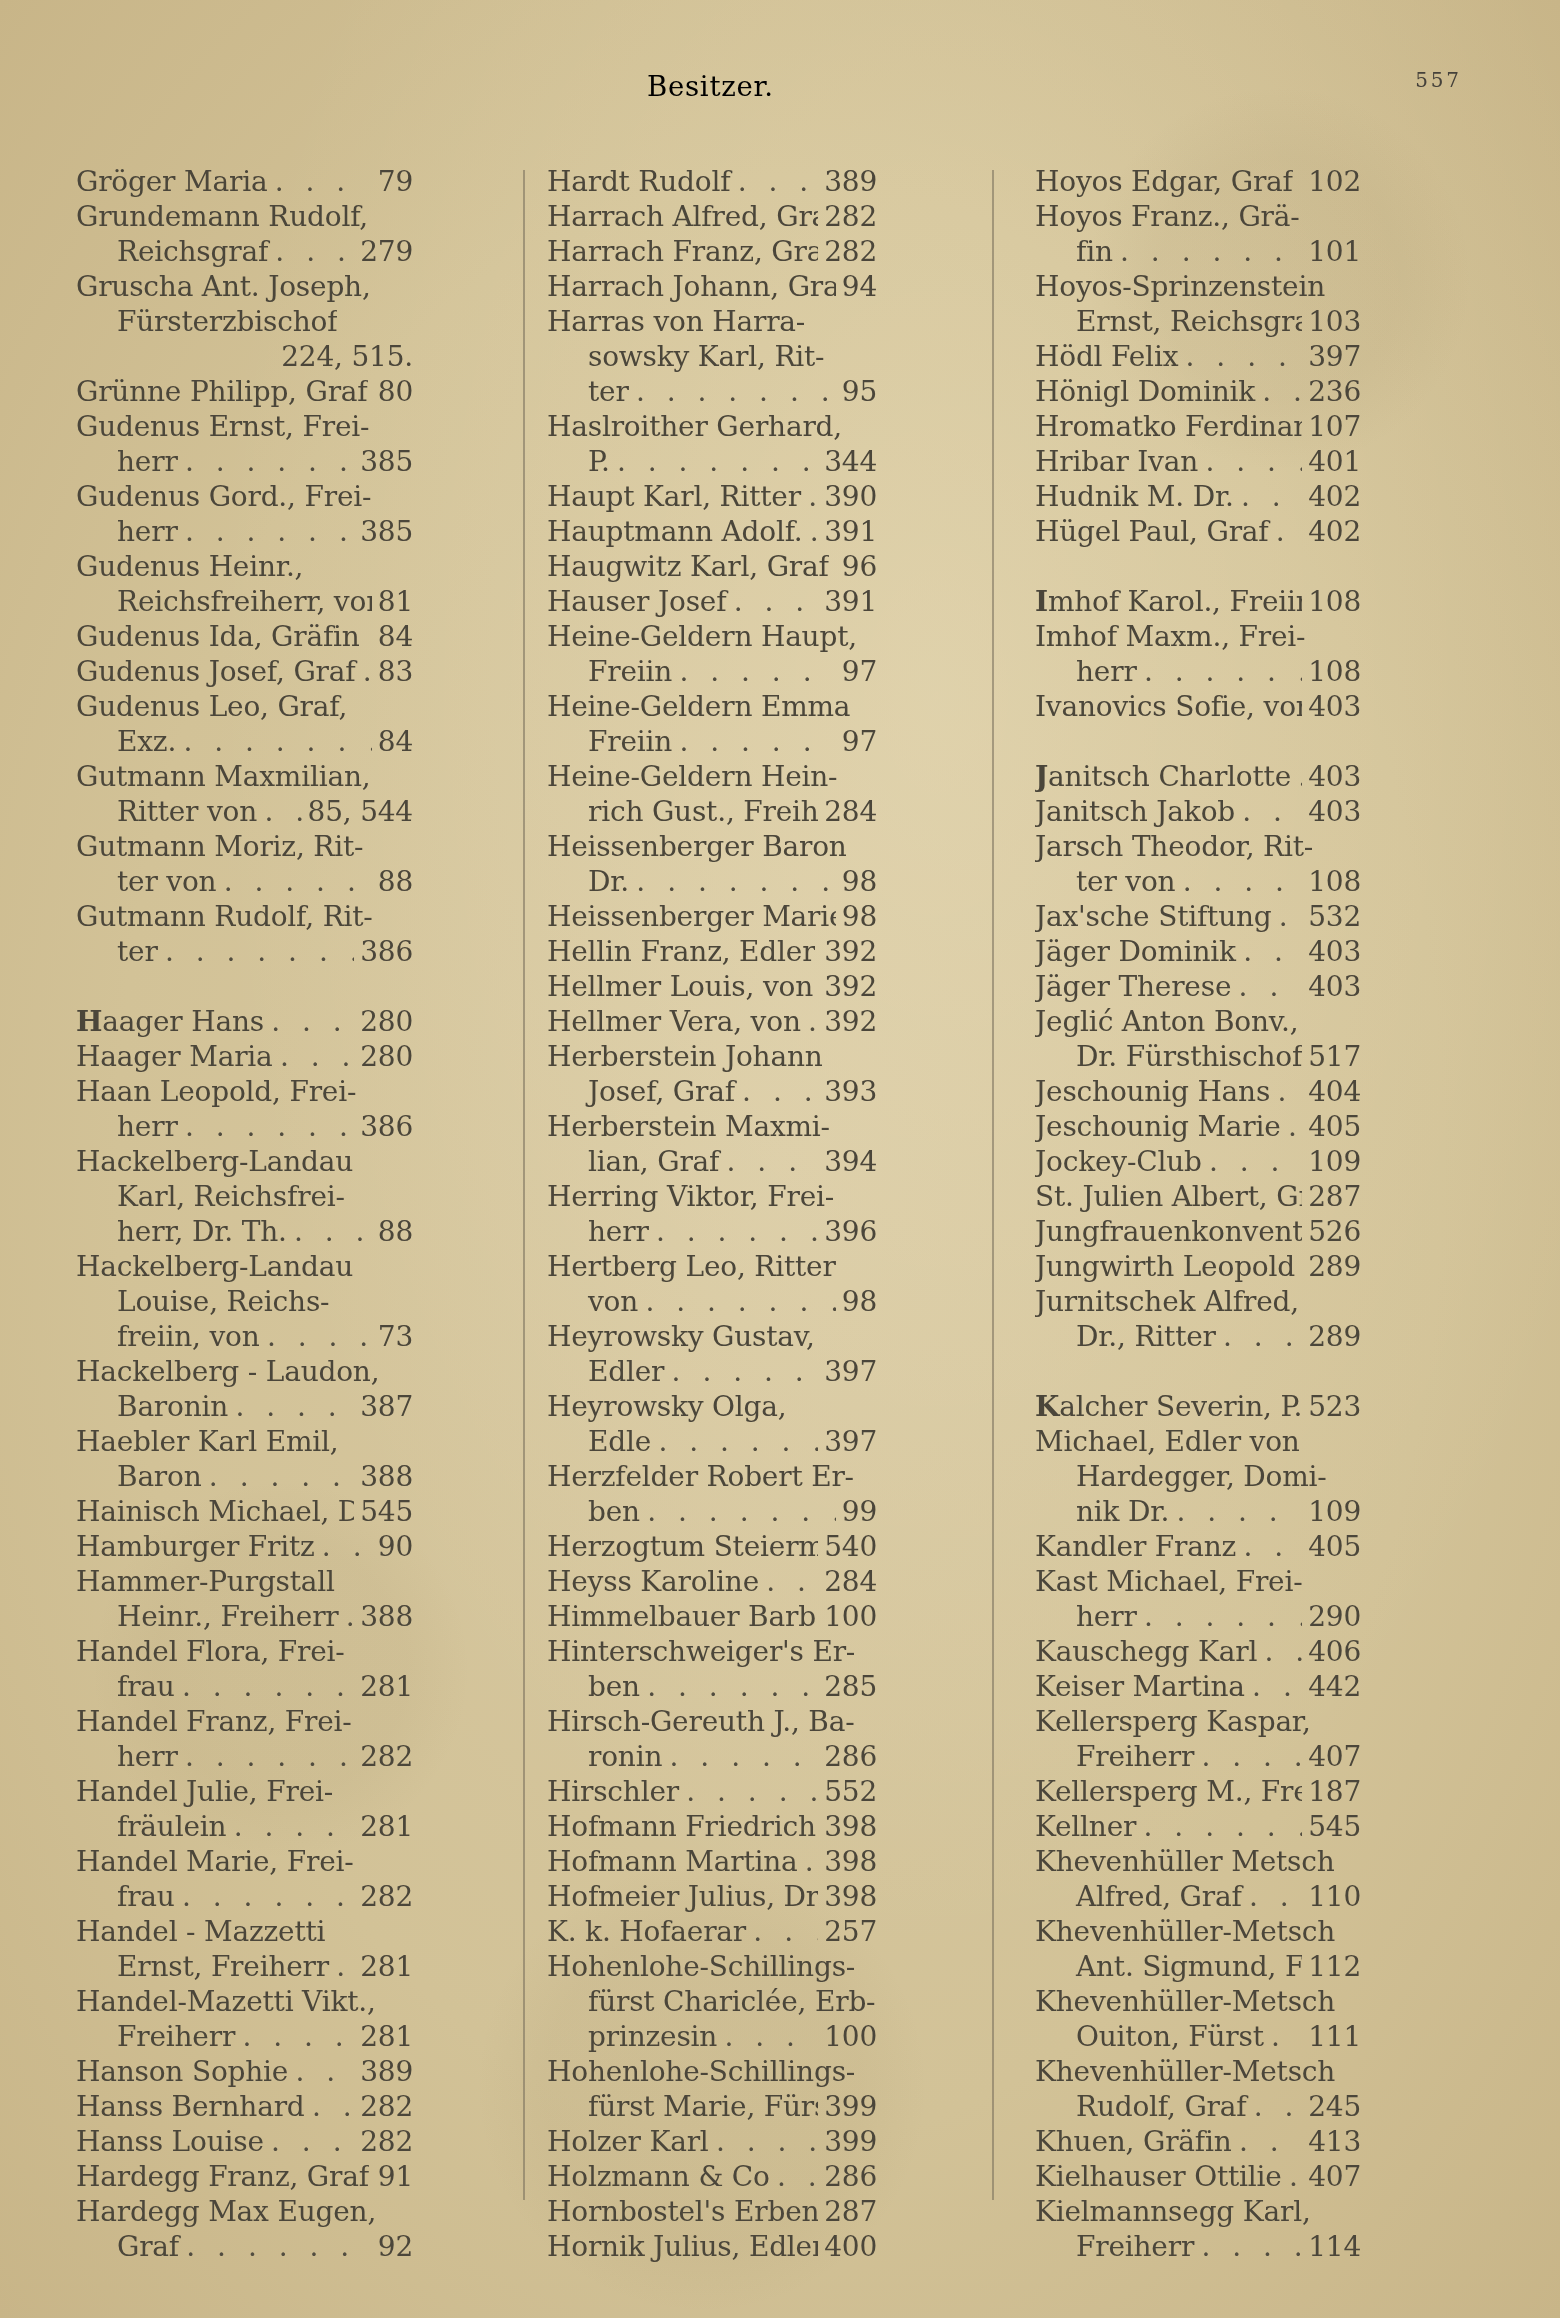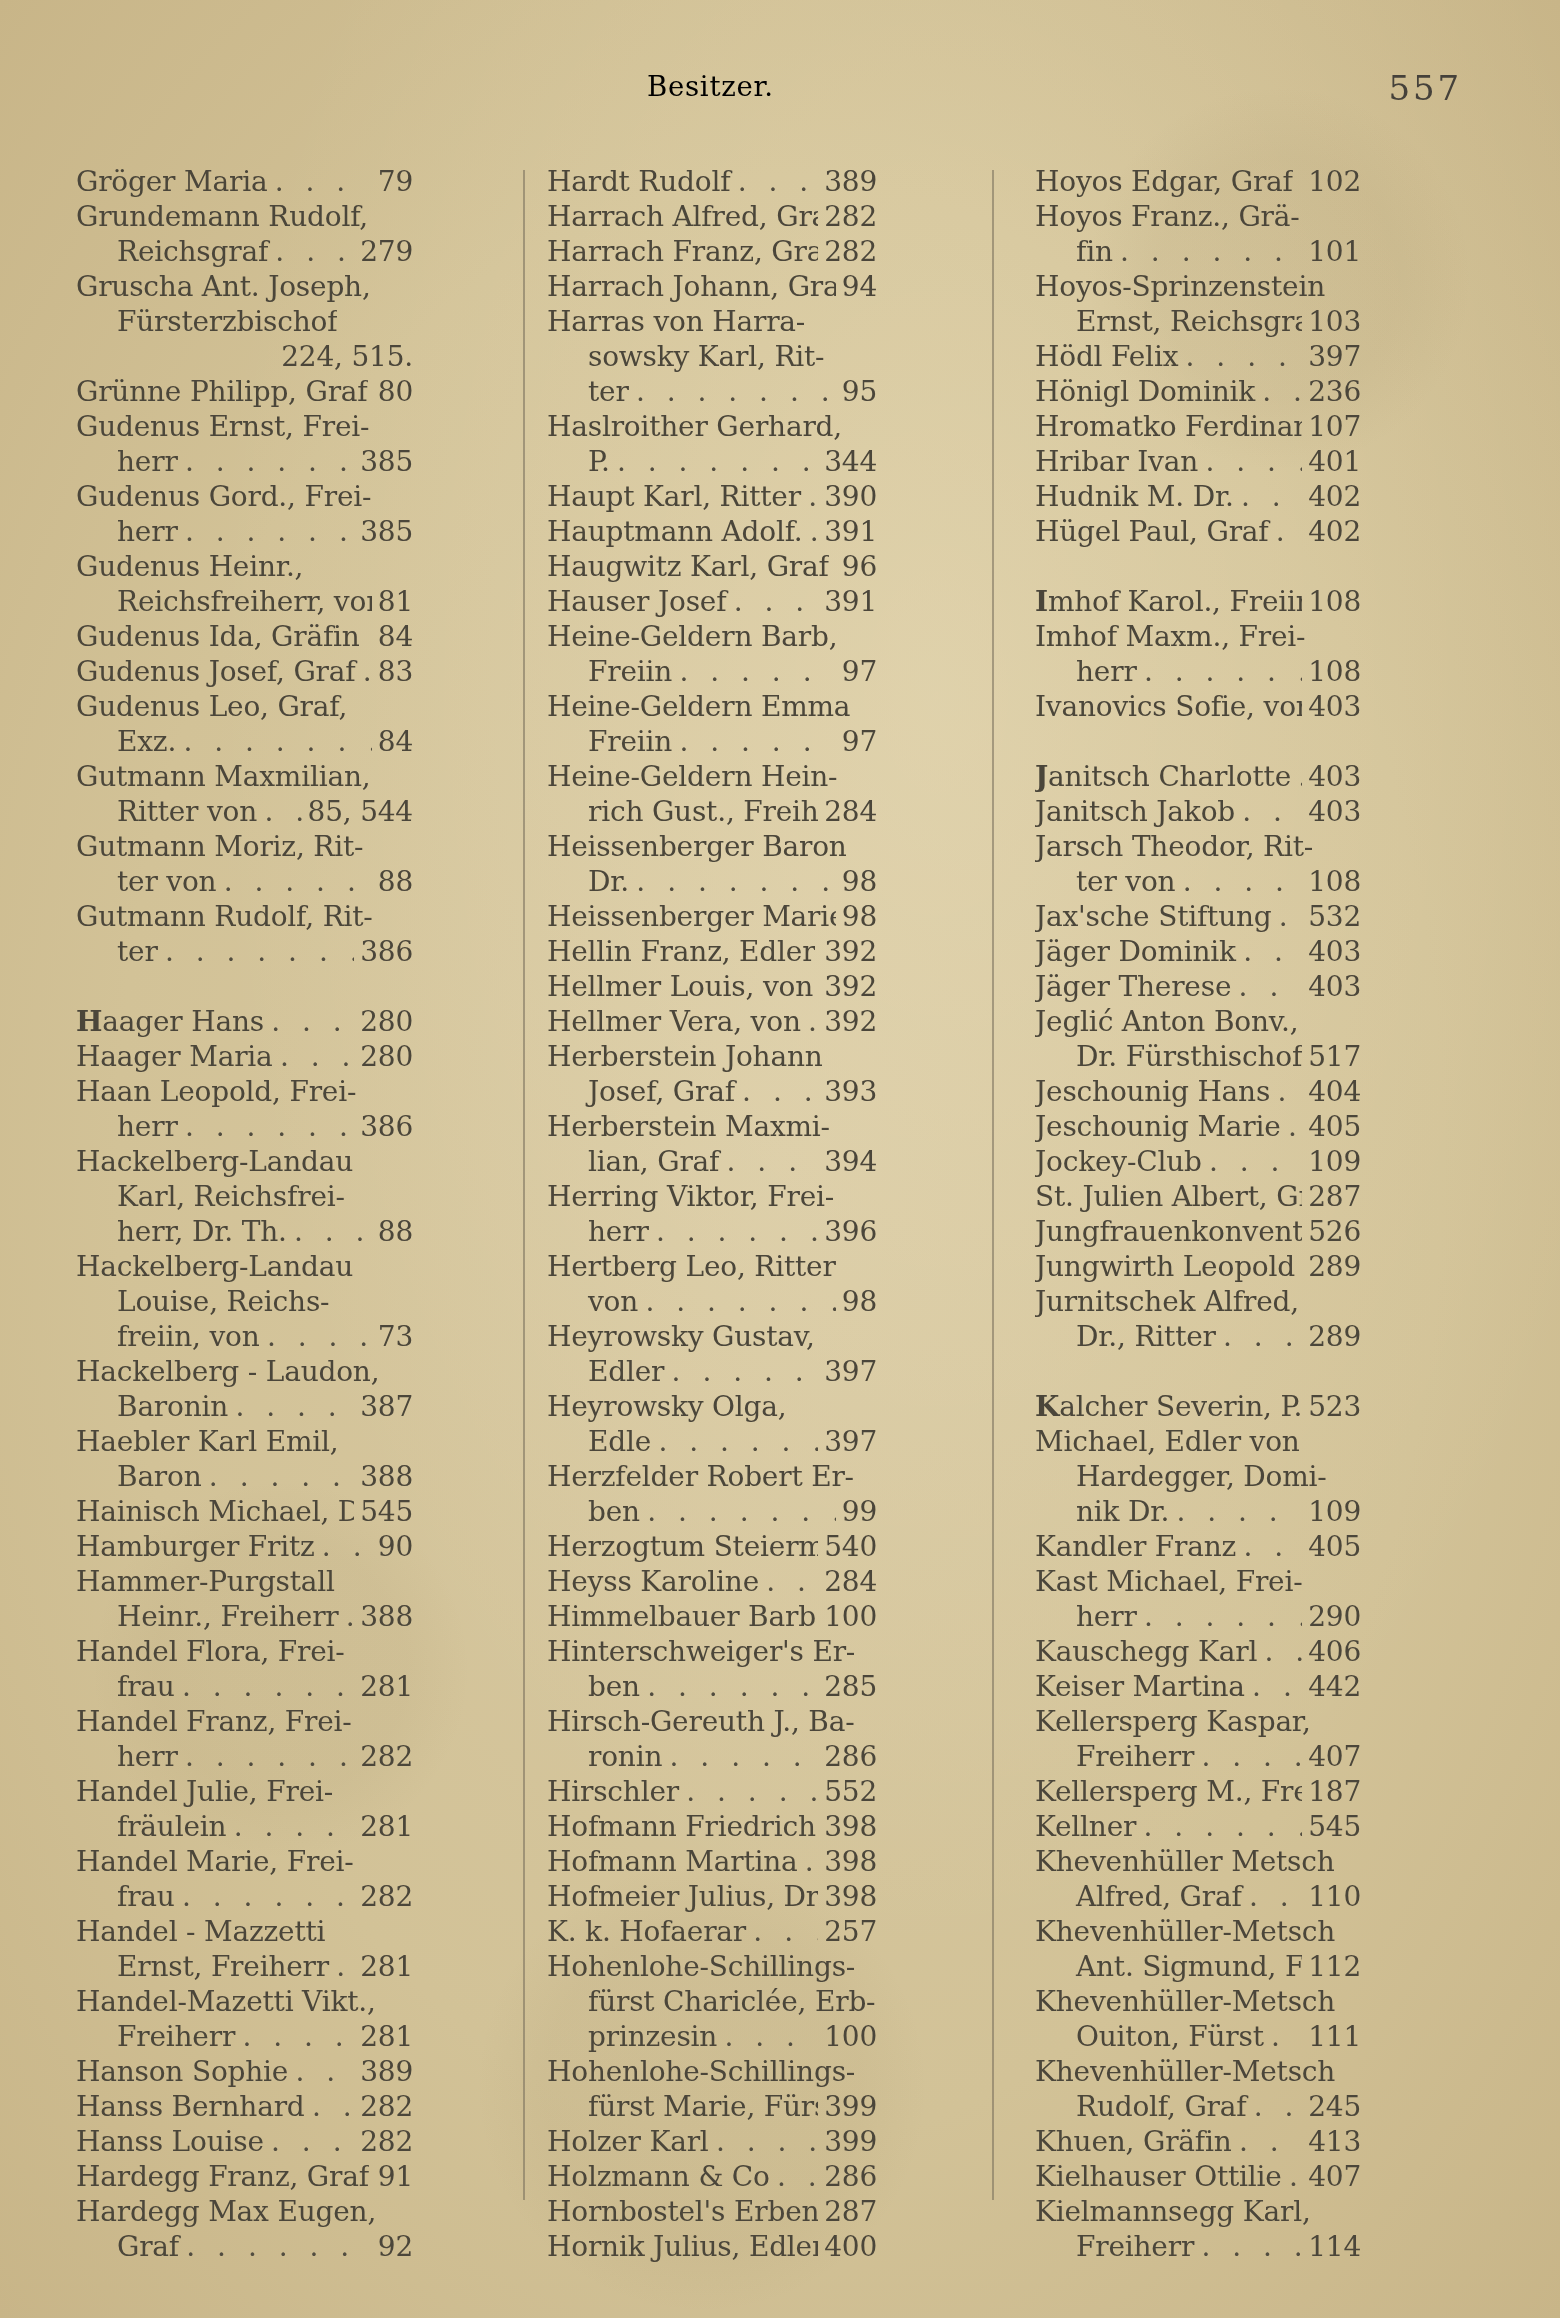--- a/index.html
+++ b/index.html
@@ -19,21 +19,21 @@
       radial-gradient(circle at 18% 72%, rgba(120,100,60,.05) 0 6%, rgba(0,0,0,0) 9%),
       radial-gradient(circle at 82% 12%, rgba(120,100,60,.06) 0 5%, rgba(0,0,0,0) 8%),
       radial-gradient(circle at 45% 90%, rgba(120,100,60,.05) 0 7%, rgba(0,0,0,0) 10%);
   }
   .header-title{
     position:absolute;left:647px;top:70px;
     font-size:27.6px;letter-spacing:0.7px;color:#000000;
   }
   .header-pagenum{
     position:absolute;top:68px;right:98px;
-    font-size:34px;letter-spacing:2.9px;color:#45413a;
+    font-size:20px;letter-spacing:2.9px;color:#45413a;
   }
   .col{
     position:absolute;top:164px;
     font-size:28px;letter-spacing:-0.2px;line-height:35px;
   }
   .col-1{left:76px;width:337px;text-align:center;}
   .col-2{left:547px;width:330px;}
   .col-3{left:1015px;width:326px;margin-left:20px;}
   .divider{
     position:absolute;top:170px;width:1.5px;height:2030px;
@@ -314,21 +314,21 @@
     </div>
     <div class="row">
       <span class="t">Haugwitz Karl, Graf</span>
       <span class="n">96</span>
     </div>
     <div class="row">
       <span class="t">Hauser Josef<span class="dots">. . . .</span></span>
       <span class="n">391</span>
     </div>
     <div class="row">
-      <span class="t">Heine-Geldern Barb,</span>
+      <span class="t">Heine-Geldern Haupt,</span>
     </div>
     <div class="row indent">
       <span class="t">Freiin<span class="dots">. . . . . .</span></span>
       <span class="n">97</span>
     </div>
     <div class="row">
       <span class="t">Heine-Geldern Emma</span>
     </div>
     <div class="row indent">
       <span class="t">Freiin<span class="dots">. . . . . .</span></span>

